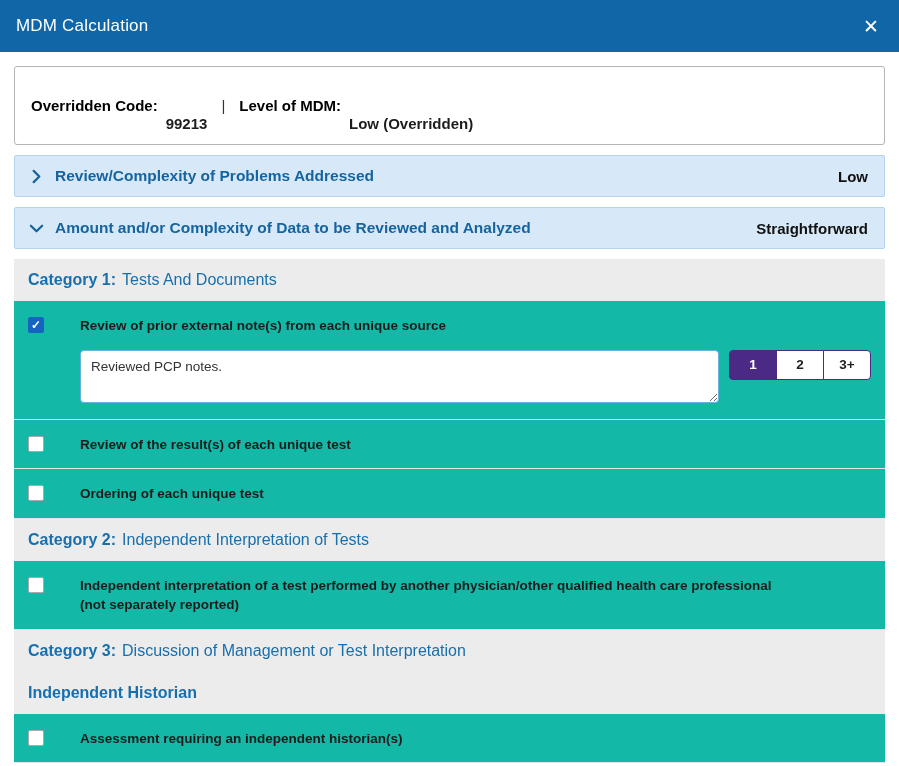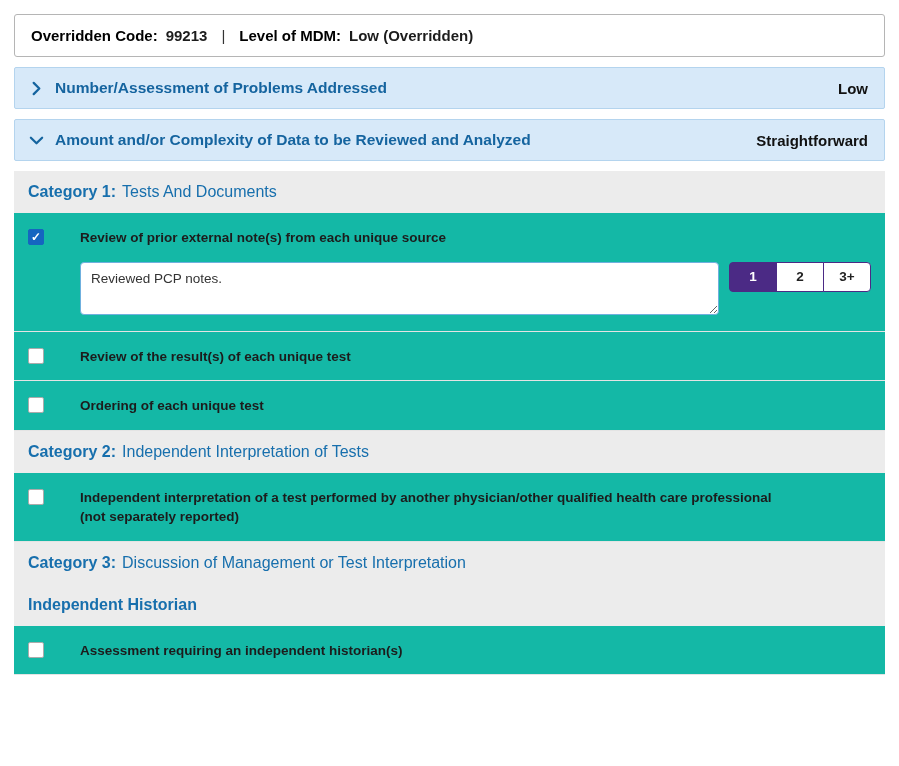--- a/index.html
+++ b/index.html
@@ -23,21 +23,21 @@
 
   
   .summary-box {
     margin: 14px 14px 0 14px;
     border: 1px solid #b5b5b5; border-radius: 3px;
     padding: 12px 16px;
     display: flex; align-items: center;
     font-size: 15px;
   }
   .lbl-blue { color: #000000; font-weight: 700; margin-right: 8px; }
-  .val { color: #1c1c1c; font-weight: 700; }
+  .val { color: #1c1c1c; font-weight: 700; margin-top: 36px; }
   .pipe { color: #333; margin: 0 14px; font-weight: 400; }
 
   
   .acc-header {
     margin: 10px 14px 0 14px;
     background: #d7e9f9;
     border: 1px solid #b4d4ee;
     border-radius: 2px;
     display: flex; align-items: center;
     padding: 11px 16px 11px 13px;
@@ -100,36 +100,40 @@
   }
   .count-btn:first-child { border-radius: 4px 0 0 4px; margin-left: 0; }
   .count-btn:last-child  { border-radius: 0 4px 4px 0; }
   .count-btn[data-selected="true"] { background: #4b2a85; color: #fff; }
 </style>
 </head>
 <body>
 
 <div class="dialog">
 
+  <header class="titlebar">
+    <span class="titlebar-title">MDM Calculation</span>
+    <span class="close-btn">✕</span>
+  </header>
 
   <div class="summary-box">
     <span class="lbl-blue">Overridden Code:</span>
     <span class="val">99213</span>
     <span class="pipe">|</span>
     <span class="lbl-blue">Level of MDM:</span>
     <span class="val">Low (Overridden)</span>
   </div>
 
   <div class="acc-header">
     <span class="chev">
       <svg viewBox="0 0 16 16" width="15" height="15">
           <path d="M5 2 L11 8 L5 14" fill="none" stroke="#15649f" stroke-width="2.4" stroke-linecap="round" stroke-linejoin="round"></path>
         </svg>
     </span>
-    <span class="acc-title">Number/Assessment of Problems Addressed</span>
+    <span class="acc-title">Review/Complexity of Problems Addressed</span>
     <span class="acc-value">Low</span>
   </div>
 
   <div class="acc-header">
     <span class="chev">
       <svg viewBox="0 0 16 16" width="15" height="15">
           <path d="M2 5 L8 11 L14 5" fill="none" stroke="#15649f" stroke-width="2.4" stroke-linecap="round" stroke-linejoin="round"></path>
         </svg>
     </span>
     <span class="acc-title">Amount and/or Complexity of Data to be Reviewed and Analyzed</span>

